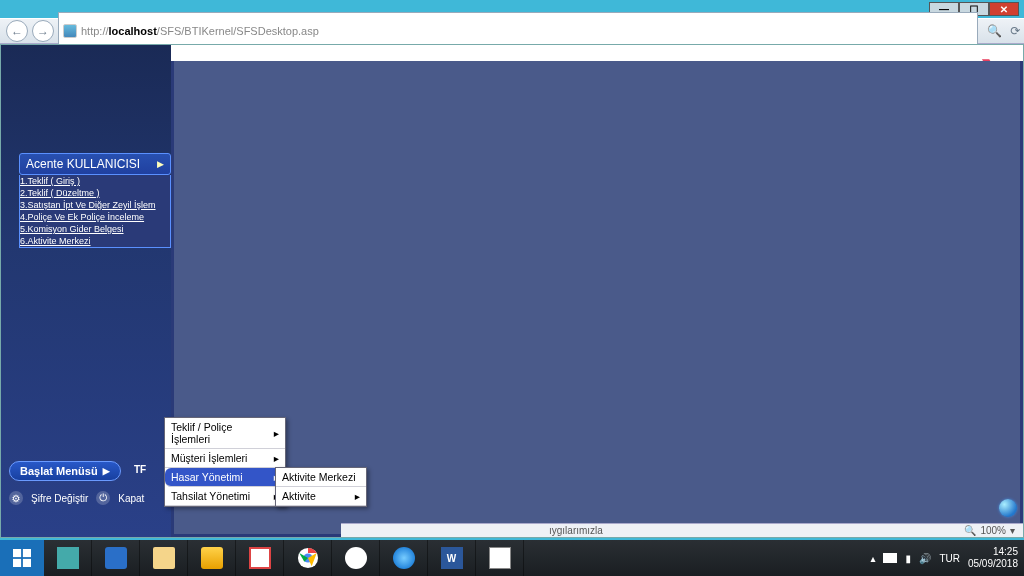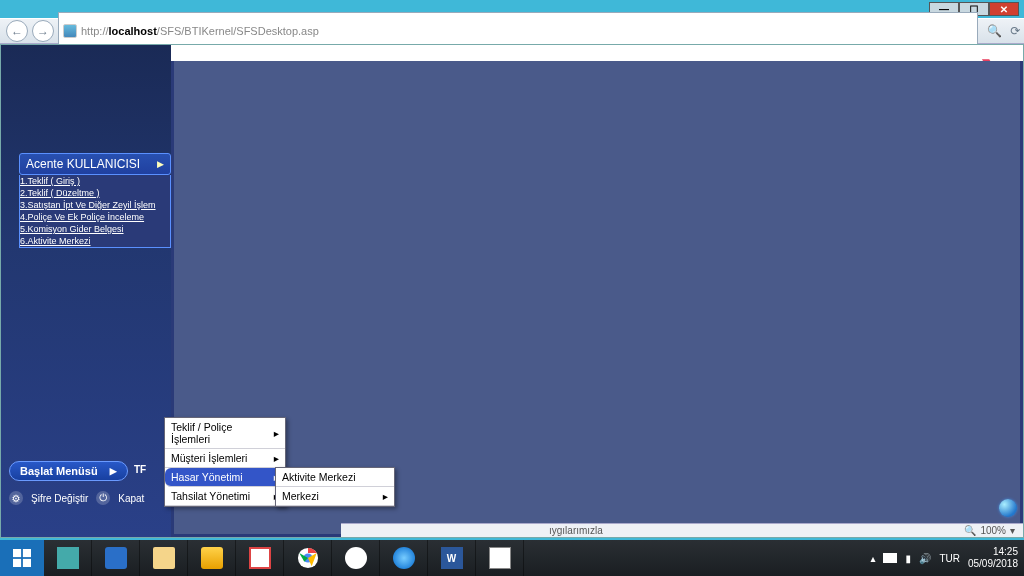--- a/index.html
+++ b/index.html
@@ -41,30 +41,30 @@
   .panel-list { border:1px solid #5a90ff; border-top:none; background:#2a3a78; }
   .panel-list li{ list-style:none; color:#fff; font-size:9px; padding:1px 0; text-decoration:underline; white-space:nowrap; overflow:hidden; }
   .tf-label{ position:absolute; left:133px; bottom:62px; color:#fff; font-size:10px; font-weight:bold; }
 
   
   .workspace { position:absolute; left:170px; right:0; top:16px; bottom:0; background:#4a5a8a; margin-top:0; }
   .workspace-body { position:absolute; inset:0; top:0; background:#4a5a8a; border:3px solid #2a3a78; border-top:none; }
 
   
   .bottom-ctrls { position:absolute; left:8px; bottom:32px; right:auto; }
-  .start-btn { background:linear-gradient(#2858c8,#1840a0); color:#fff; font-size:11px; font-weight:bold; padding:3px 10px; border:1px solid #6a9aff; border-radius:10px; display:inline-flex; align-items:center; gap:12px;}
+  .start-btn { background:linear-gradient(#2858c8,#1840a0); color:#fff; font-size:11px; font-weight:bold; padding:3px 10px; border:1px solid #6a9aff; border-radius:10px; display:inline-flex; align-items:center; gap:5px;}
   .start-btn .tri{ font-size:9px;}
   .pw-row{ margin-top:10px; display:flex; align-items:center; gap:8px; color:#fff; font-size:10px; }
   .pw-row .ic{ width:14px;height:14px;border-radius:50%;background:#fff3;display:flex;align-items:center;justify-content:center;}
 
   
   .menu { position:absolute; left:163px; bottom:30px; width:122px; background:#fff; border:1px solid #667; font-size:10.5px; box-shadow:2px 2px 4px rgba(0,0,0,.35); }
   .menu-row { display:flex; justify-content:space-between; align-items:center; padding:3px 6px; border-bottom:1px solid #d0d0d8; cursor:default; }
   .menu-row.hl { background:#3355c8; color:#fff;border-radius:6px; }
-  .submenu { position:absolute; left:274px; bottom:30px; width:120px; background:#fff; border:1px solid #667; font-size:10.5px; box-shadow:2px 2px 4px rgba(0,0,0,.35); }
+  .submenu { position:absolute; left:274px; bottom:30px; width:92px; background:#fff; border:1px solid #667; font-size:10.5px; box-shadow:2px 2px 4px rgba(0,0,0,.35); }
   .submenu .menu-row{ border-bottom:1px solid #d0d0d8; }
 
   
   .status { position:absolute; left:170px; right:0; bottom:0; height:14px; background:#eef1f6; border-top:1px solid #aac; font-size:10px; color:#555; display:flex; align-items:center; padding:0 8px; }
   .status .right{ position:absolute; right:8px; display:flex; align-items:center; gap:4px;}
   .corner-globe{ position:absolute; right:6px; bottom:20px; width:18px; height:18px; border-radius:50%; background:radial-gradient(circle at 30% 30%, #aef, #27c 70%); box-shadow:0 0 3px #48d; }
 
   
   .taskbar { position:absolute; left:0; right:0; bottom:0; height:36px; background:linear-gradient(#2a2f34,#1a1e22); display:flex; align-items:stretch; }
   .tb-start{ width:44px; background:#1a6fb8; display:flex; align-items:center; justify-content:center;}
@@ -175,21 +175,21 @@
       <div class="menu-row">
           <span>Tahsilat Yönetimi</span>
           <span>▸</span>
         </div>
     </div>
     <div class="submenu">
       <div class="menu-row">
           <span>Aktivite Merkezi</span>
         </div>
       <div class="menu-row">
-          <span>Merkezi</span>
+          <span>Aktivite</span>
           <span>▸</span>
         </div>
     </div>
 
   </div>
 
   <div class="taskbar">
     <div class="tb-start">
       <svg viewBox="0 0 20 20">
           <rect x="0" y="0" width="9" height="9" fill="#fff"></rect>

